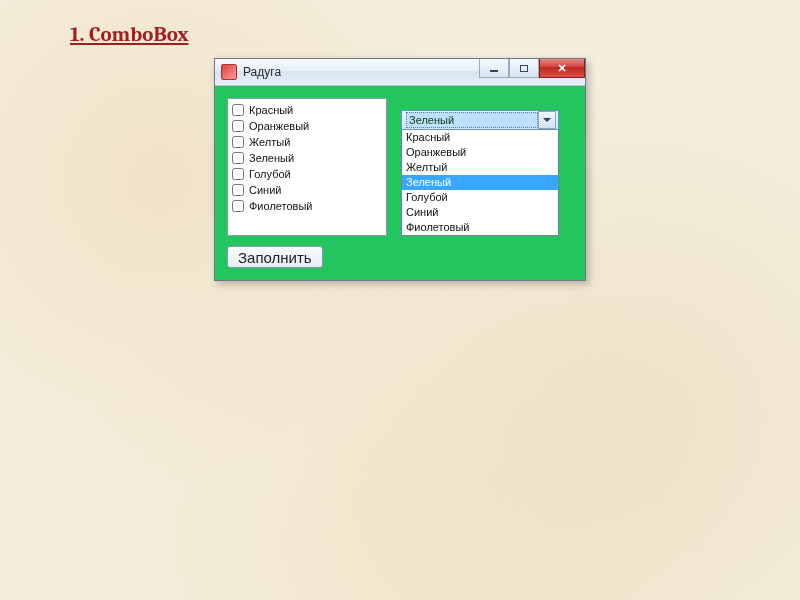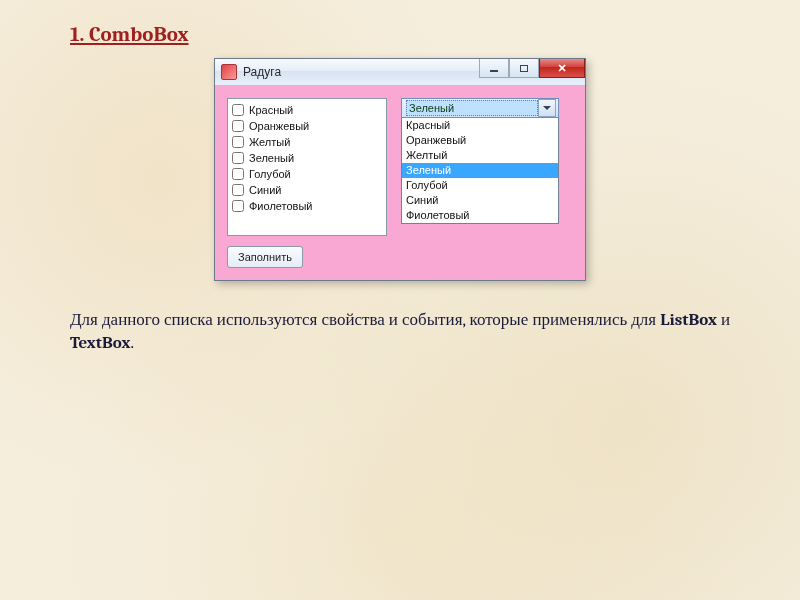--- a/index.html
+++ b/index.html
@@ -35,21 +35,21 @@
     font-family: Cambria, Georgia, serif;
   }
   .para .indent { display:inline-block; width: 28px; }
   .b { font-weight: bold; }
 
   
   .win-wrap { display:flex; justify-content:center; margin-bottom: 28px; }
   .win {
     width: 370px;
     border: 1px solid #6a7a8a;
-    background: #f9a8d4;
+    background: #22c55e;
     box-shadow: 3px 3px 8px rgba(0,0,0,0.25);
     font-family: Tahoma, 'Segoe UI', sans-serif;
     font-size: 11px;
   }
   .titlebar {
     height: 26px;
     background: linear-gradient(to bottom, #f8fbff 0%, #e6eef8 45%, #d6e3f2 46%, #e8f0fa 100%);
     border-bottom: 1px solid #b8c4d2;
     display:flex; align-items:center;
     padding: 0 0 0 6px;
@@ -75,21 +75,21 @@
   .win-btn.close{
     width:44px;
     background: linear-gradient(to bottom,#e58a86 0%,#d4403a 45%,#c1261e 46%,#d95048 100%);
     border-color:#8a1e18; color:#fff;
     border-top-right-radius:0;
   }
   .win-btn.close::before{content:"✕"; font-size:11px; color:#fff; font-weight:bold;}
   .client {
     padding: 12px 12px 10px 12px;
     display:flex; gap:14px;
-    align-items:flex-start;
+    align-items:flex-end;
   }
   .checklist {
     width: 160px; height: 138px;
     background:#fff; border:1px solid #8a9aad;
     padding:3px 4px; box-sizing:border-box;
     overflow:hidden;
   }
   .check-row { display:flex; align-items:center; gap:5px; height:16px; font-size:11px; color:#111;}
   .check-row input { width:12px;height:12px;margin:0; }
   .combo-area { width: 158px; }
@@ -115,21 +115,21 @@
     border:1px solid #6f8296; border-top:none;
     background:#fff; box-sizing:border-box;
   }
   .dd-item { height:15px; line-height:15px; padding:0 4px; font-size:11px; color:#111;}
   .dd-item.hl { background:#39a7ff; color:#fff; }
   .footer-row { padding: 0 12px 12px 12px; }
   .fill-btn {
     height:22px; padding:0 10px;
     background: linear-gradient(to bottom,#fafcff,#e4ecf6);
     border:1px solid #8a9aad; border-radius:3px;
-    font-family:Tahoma,sans-serif; font-size:11px; color:#222;
+    font-family:Tahoma,sans-serif; font-size:15px; color:#222;
     cursor:pointer;
   }
 </style>
 </head>
 <body>
 
 <div class="page">
   <h2 class="heading">1. ComboBox</h2>
 
 
@@ -190,16 +190,13 @@
               <div class="dd-item">Фиолетовый</div>
             </div>
         </div>
       </div>
       <div class="footer-row">
         <button class="fill-btn">Заполнить</button>
       </div>
     </div>
   </div>
 
-  <p class="para">
-    <span>Для данного списка используются свойства и события, которые применялись для </span><span class="b">ListBox</span><span> и </span><span class="b">TextBox</span><span>.</span>
-  </p>
 </div>
 
 </body></html>

